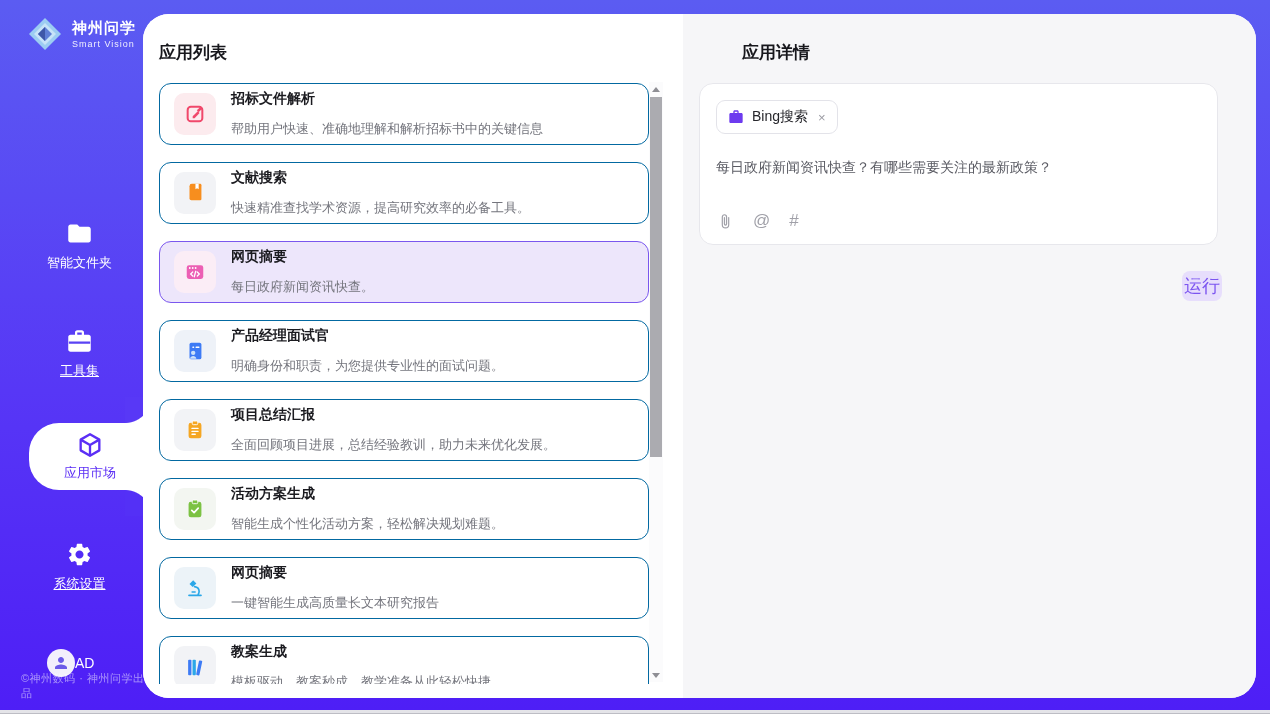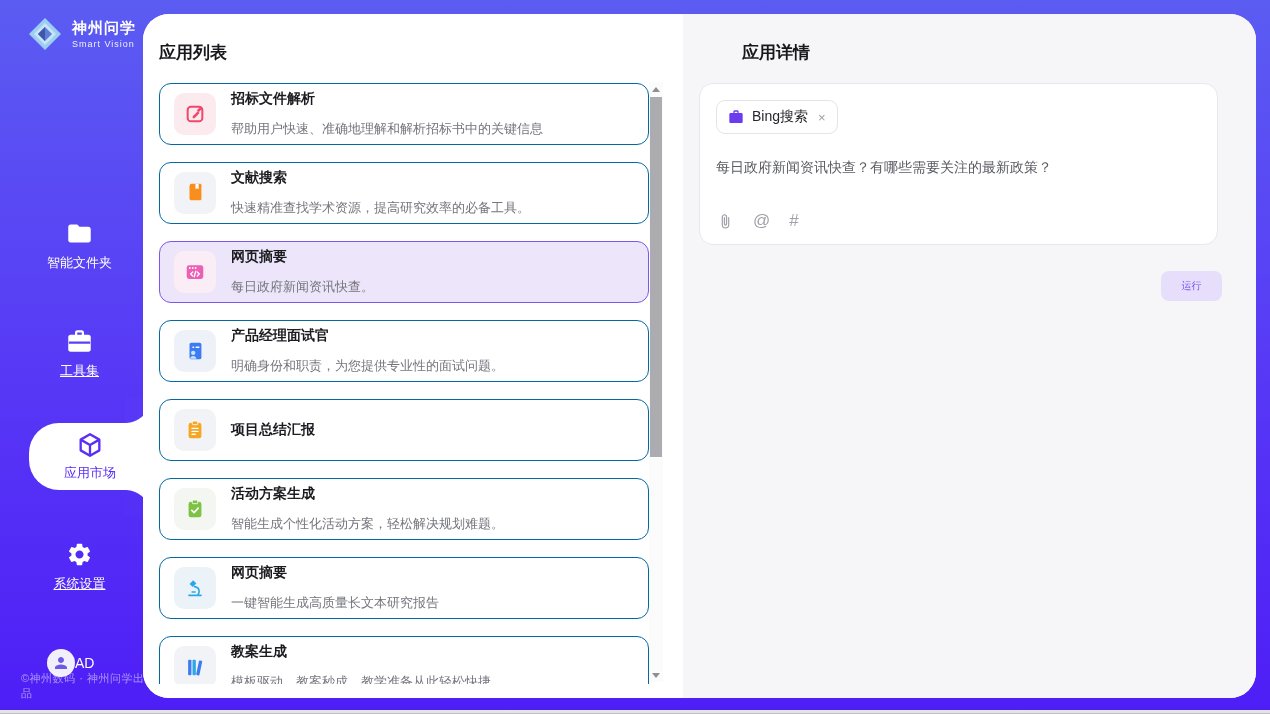--- a/index.html
+++ b/index.html
@@ -94,22 +94,22 @@
   .tool-tag {
     display:inline-flex; align-items:center; gap:8px;
     border:1px solid #e3e3e9; border-radius:9px; padding:7px 11px; background:#fff; cursor:default;
   }
   .tool-tag .tlabel { font-size:14px; color:#27272c; }
   .tool-tag .tclose { font-size:13px; color:#9b9ba3; margin-left:2px; cursor:pointer; }
   .query-text { margin-top:25px; font-size:14px; color:#5a5b63; cursor:text; }
   .attach-row { position:absolute; left:17px; bottom:13px; display:flex; align-items:center; gap:19px; }
   .attach-row .achar { font-size:17px; color:#a0a0a8; cursor:pointer; }
   .run-btn {
-    position:absolute; top:257px; right:34px; width:61px; height:30px;
-    background:#E7DEFC; color:#7C55F0; font-size:10px; border:none; border-radius:8px; cursor:pointer;
+    position:absolute; top:257px; right:34px; width:40px; height:30px;
+    background:#E7DEFC; color:#7C55F0; font-size:18px; border:none; border-radius:8px; cursor:pointer;
     font-family:Liberation Serif, serif;
   }
 </style>
 </head>
 <body>
 
 <div class="app">
 
   <div class="sidebar">
 
@@ -240,20 +240,21 @@
             <svg width="22" height="22" viewBox="0 0 24 24">
               <rect x="5" y="4" width="14" height="17" rx="2.5" fill="#F5A623"></rect>
               <rect x="9" y="2.2" width="6" height="4" rx="1.2" fill="#F5A623" stroke="#fff" stroke-width="1"></rect>
               <rect x="8" y="9.5" width="8" height="1.5" rx=".7" fill="#fff"></rect>
               <rect x="8" y="12.7" width="8" height="1.5" rx=".7" fill="#fff"></rect>
               <rect x="8" y="15.9" width="5" height="1.5" rx=".7" fill="#fff"></rect>
             </svg>
           </div>
           <div class="card-texts">
             <div class="card-title">项目总结汇报</div>
+            <div class="card-desc">全面回顾项目进展，总结经验教训，助力未来优化发展。</div>
           </div>
         </div>
 
         <div class="card">
           <div class="icon-box bg-green">
             <svg width="22" height="22" viewBox="0 0 24 24">
               <rect x="5" y="4" width="14" height="17" rx="2.5" fill="#7CC243"></rect>
               <rect x="9" y="2.2" width="6" height="4" rx="1.2" fill="#7CC243" stroke="#fff" stroke-width="1"></rect>
               <path d="M8.5 13.5l2.5 2.5 4.5-5" fill="none" stroke="#fff" stroke-width="1.8" stroke-linecap="round" stroke-linejoin="round"></path>
             </svg>

